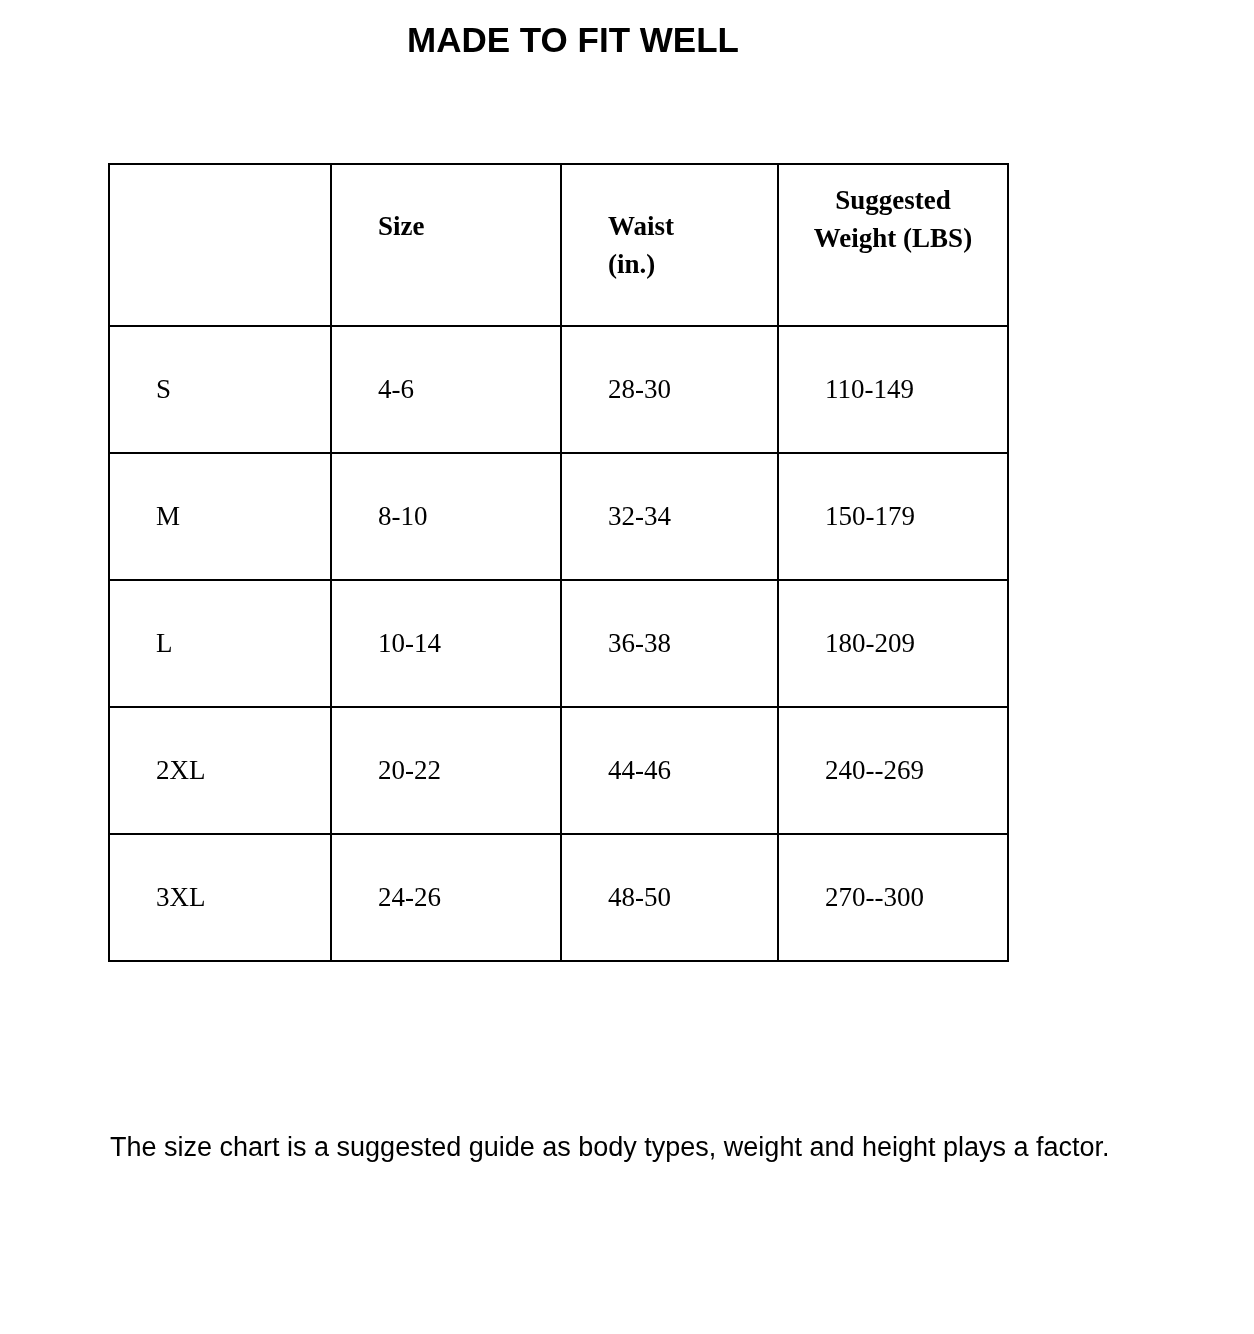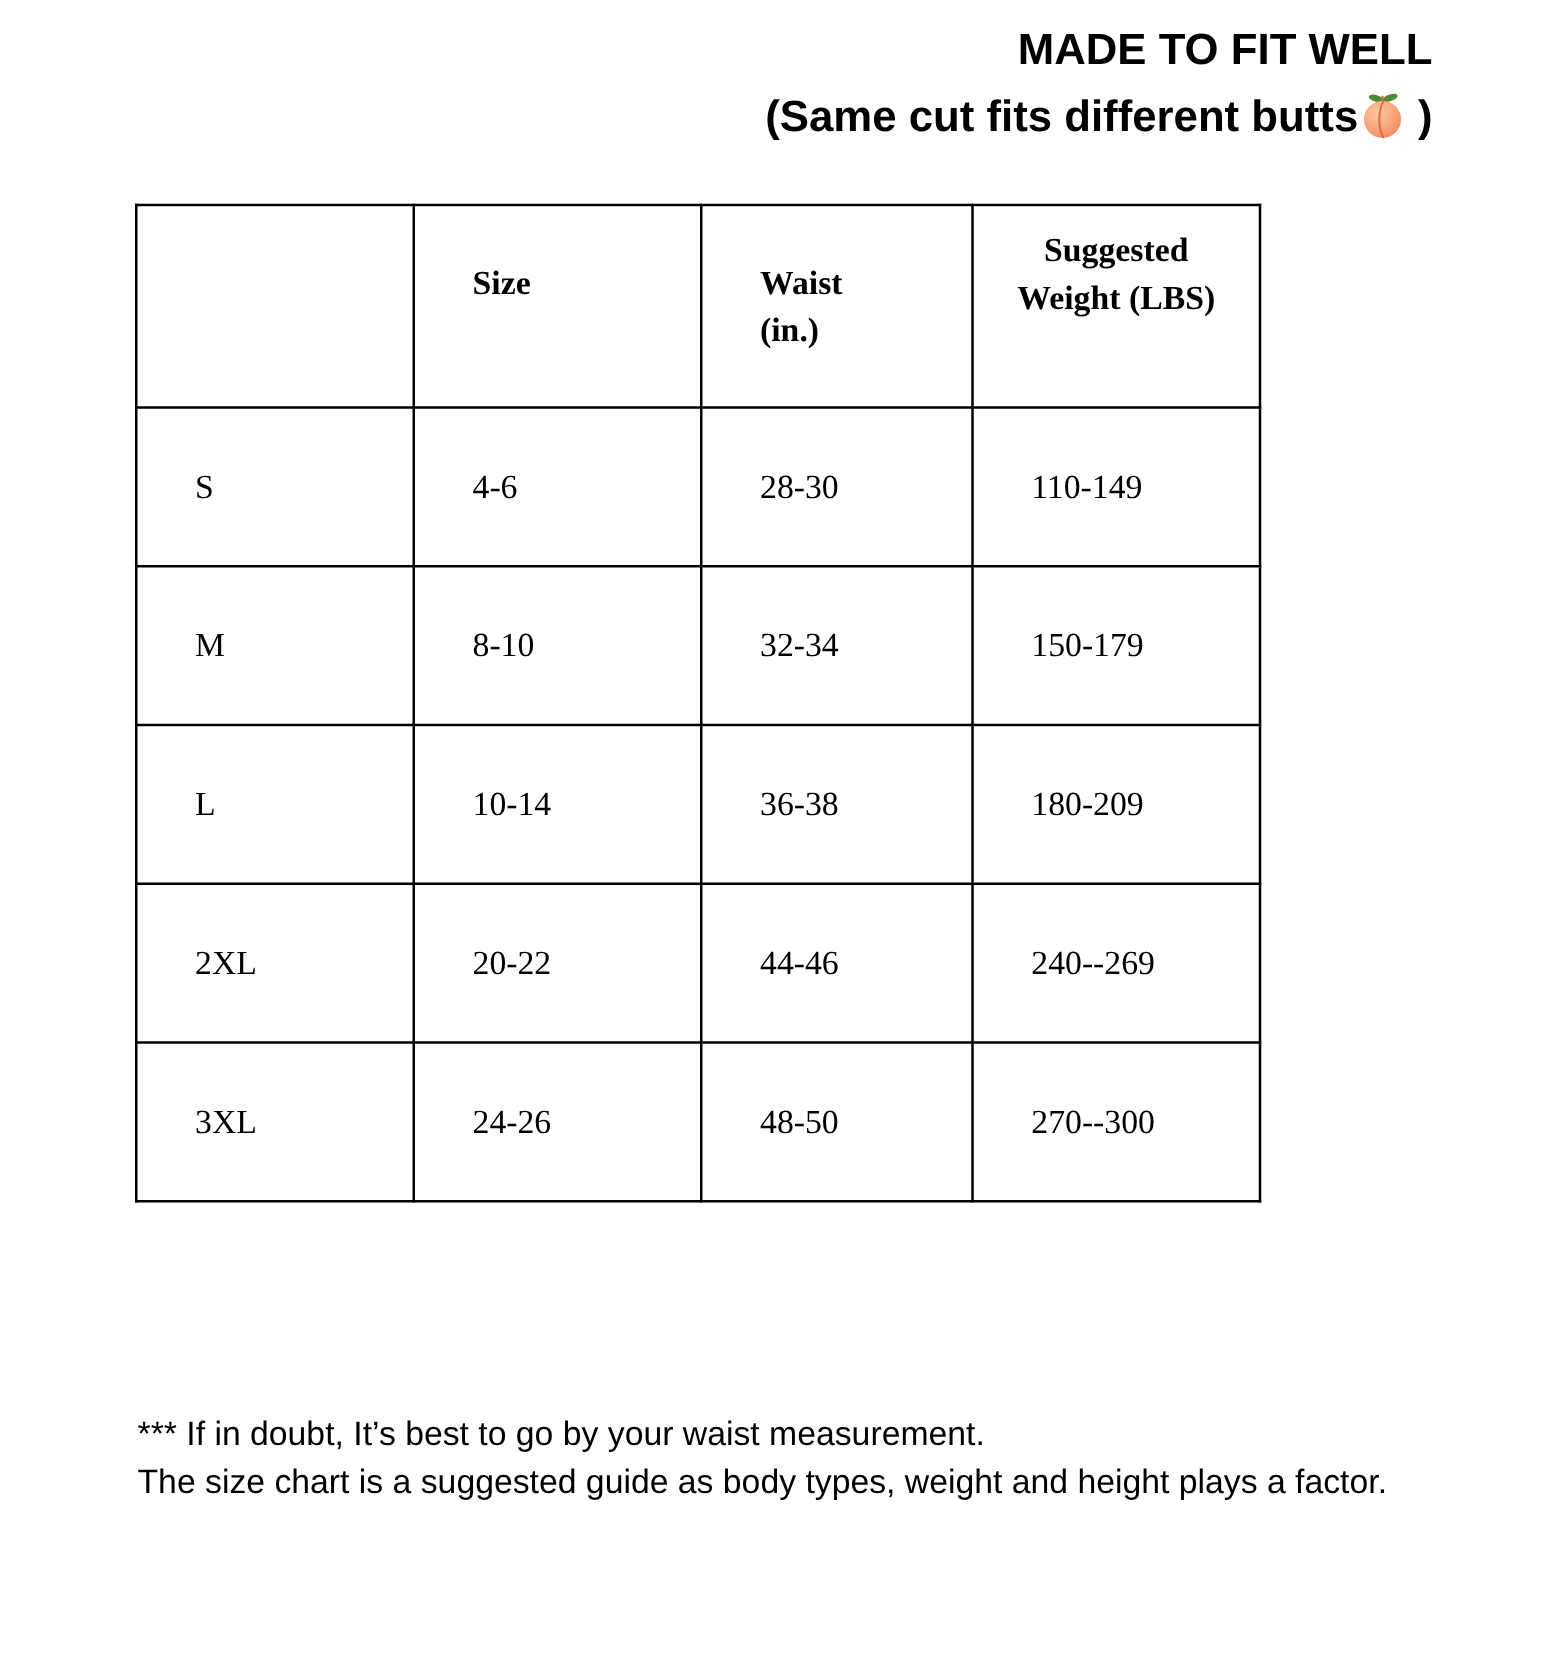--- a/index.html
+++ b/index.html
@@ -15,21 +15,21 @@
     color: #000000;
     overflow: hidden;
   }
 
   
   .titles {
     position: absolute;
     top: 13px;
     left: 0;
     width: 1146px;
-    text-align: right;
+    text-align: center;
     font-weight: bold;
     font-size: 35px;
     line-height: 54px;
     white-space: nowrap;
   }
   .peach-svg {
     display: inline-block;
     width: 38px;
     height: 38px;
     vertical-align: -6px;
@@ -82,35 +82,20 @@
     font-size: 27px;
     line-height: 38px;
     white-space: nowrap;
   }
 </style>
 </head>
 <body>
 
 <div class="titles">
   <div>MADE TO FIT WELL</div>
-  <div>
-    <span>(Same cut fits different butts</span><span class="peach-svg"><svg width="38" height="38" viewBox="0 0 64 64">
-        <defs>
-          <radialGradient id="peachGrad" cx="38%" cy="32%" r="75%">
-            <stop offset="0%" stop-color="#ffc9a3"></stop>
-            <stop offset="100%" stop-color="#f58a5c"></stop>
-          </radialGradient>
-        </defs>
-        <ellipse cx="24" cy="10" rx="11" ry="4.5" transform="rotate(18 24 10)" fill="#4e8a34"></ellipse>
-        <ellipse cx="42" cy="9" rx="11" ry="4.5" transform="rotate(-20 42 9)" fill="#4e8a34"></ellipse>
-        <path d="M32 6 L32 14" stroke-width="3" fill="none" stroke="#d96a3f"></path>
-        <circle cx="32" cy="38" r="25" fill="url(#peachGrad)"></circle>
-        <path d="M33 14 C 26 26, 26 50, 33 62" stroke-width="2.5" fill="none" stroke-linecap="round" stroke="#d96a3f"></path>
-      </svg></span><span> )</span>
-  </div>
 </div>
 
 <table class="size-chart">
   <colgroup>
     <col style="width:222px">
     <col style="width:230px">
     <col style="width:217px">
     <col style="width:230px">
   </colgroup>
   <thead>
@@ -151,15 +136,14 @@
     <tr>
       <td>3XL</td>
       <td>24-26</td>
       <td>48-50</td>
       <td>270--300</td>
     </tr>
   </tbody>
 </table>
 
 <div class="notes">
-  <div>*** If in doubt, It’s best to go by your waist measurement.</div>
   <div>The size chart is a suggested guide as body types, weight and height plays a factor.</div>
 </div>
 
 </body></html>

